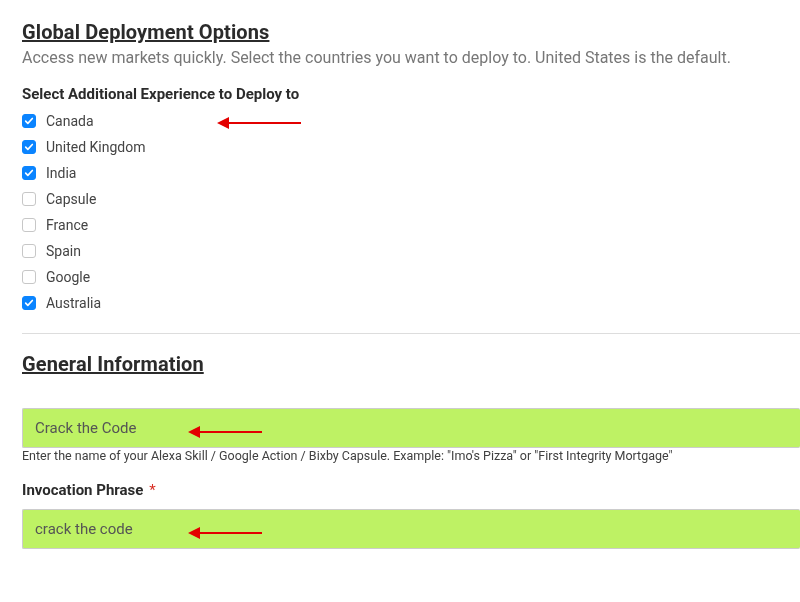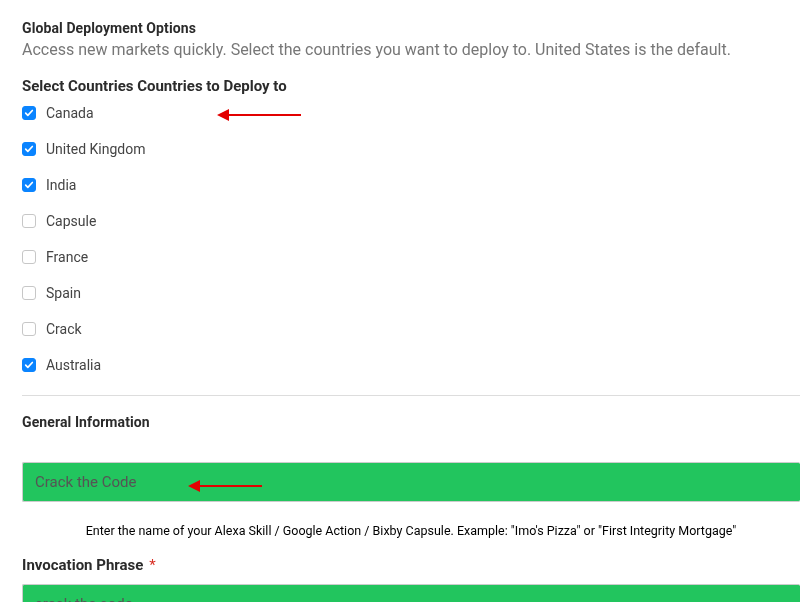--- a/index.html
+++ b/index.html
@@ -5,41 +5,42 @@
     * { box-sizing: border-box; margin: 0; padding: 0; }
     body {
       font-family: -apple-system, BlinkMacSystemFont, "Segoe UI", Roboto, "Helvetica Neue", Arial, sans-serif;
       color: #333;
       background: #fff;
       padding: 20px 0 0 22px;
       width: 800px;
       overflow: hidden;
     }
     h1.section-title {
-      font-size: 14px;
+      font-size: 20px;
       font-weight: 700;
       color: #2b2b2b;
       margin-bottom: 4px;
       letter-spacing: 0.1px;
+      text-decoration: underline;
     }
     p.section-desc {
       font-size: 16px;
       color: #777;
       margin-bottom: 18px;
     }
     h2.subsection-title {
       font-size: 15px;
       font-weight: 700;
       color: #2b2b2b;
       margin-bottom: 8px;
     }
     .country-list {
       display: flex;
       flex-direction: column;
-      gap: 16px;
+      gap: 6px;
       margin-bottom: 20px;
       position: relative;
     }
     .country-item {
       display: flex;
       align-items: center;
       gap: 10px;
       height: 20px;
     }
     .cb {
@@ -93,31 +94,30 @@
       margin-left: 2px;
     }
     input.text-input {
       width: 100%;
       border: 1px solid #ccc;
       border-radius: 2px;
       padding: 10px 12px;
       font-size: 15px;
       color: #555;
       font-family: inherit;
-      background: #22c55e;
+      background: #bef264;
       outline: none;
       border-right: none;
     }
     .field-hint {
       font-size: 12.5px;
-      color: #000000;
-      margin-top: 21px;
+      color: #404040;
+      margin-top: 0;
       white-space: nowrap;
       overflow: hidden;
-      text-align: center;
     }
     .arrow-wrap {
       position: relative;
     }
     .inline-arrow {
       position: absolute;
       display: flex;
       align-items: center;
     }
     .inline-arrow .shaft {
@@ -130,21 +130,21 @@
       border-top: 6px solid transparent;
       border-bottom: 6px solid transparent;
     }
   </style>
 </head>
 <body>
 
 <h1 class="section-title">Global Deployment Options</h1>
 <p class="section-desc">Access new markets quickly. Select the countries you want to deploy to. United States is the default.</p>
 
-<h2 class="subsection-title">Select Countries Countries to Deploy to</h2>
+<h2 class="subsection-title">Select Additional Experience to Deploy to</h2>
 
 <div class="country-list" id="country-list">
 
   <div class="inline-arrow" style="left:195px; top:6px;">
     <div class="head"></div>
     <div class="shaft" style="width:72px;"></div>
   </div>
 <div class="country-item">
       <span class="cb checked">
         <svg viewBox="0 0 12 12">
@@ -176,21 +176,21 @@
     <div class="country-item">
       <span class="cb unchecked"></span>
       <span class="country-label">France</span>
     </div>
     <div class="country-item">
       <span class="cb unchecked"></span>
       <span class="country-label">Spain</span>
     </div>
     <div class="country-item">
       <span class="cb unchecked"></span>
-      <span class="country-label">Crack</span>
+      <span class="country-label">Google</span>
     </div>
     <div class="country-item">
       <span class="cb checked">
         <svg viewBox="0 0 12 12">
           <path d="M2 6.2 L4.6 8.8 L10 3" stroke="#fff" stroke-width="2" fill="none" stroke-linecap="round" stroke-linejoin="round"></path>
         </svg>
       </span>
       <span class="country-label">Australia</span>
     </div>
   </div>

